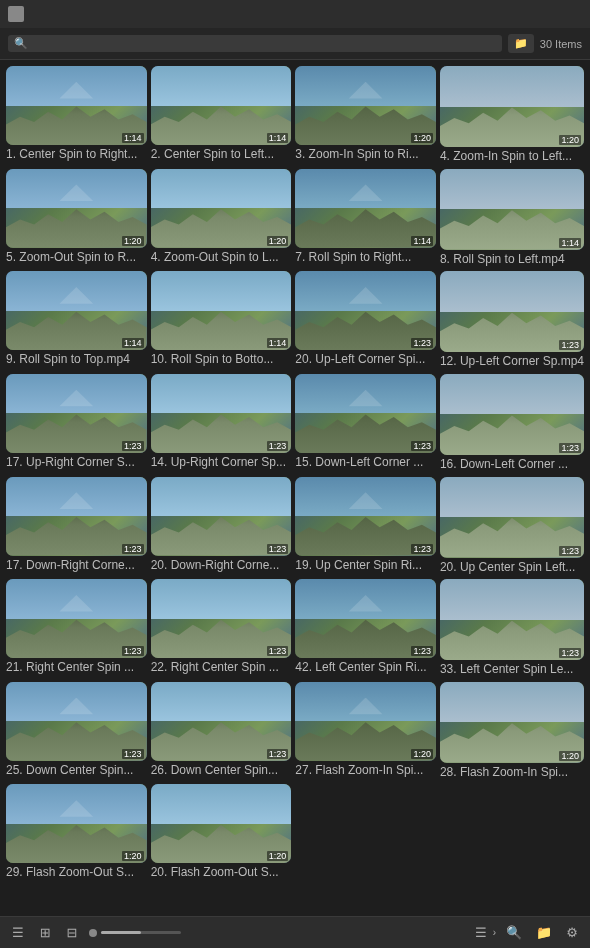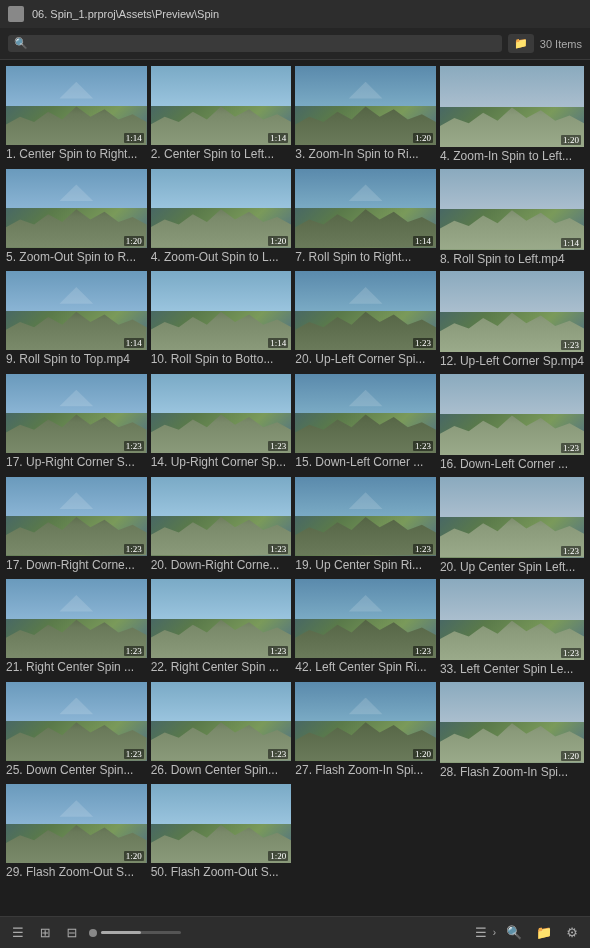--- a/index.html
+++ b/index.html
@@ -107,23 +107,22 @@
     .thumb-item {
       display: flex;
       flex-direction: column;
       cursor: pointer;
     }
     .thumb-img {
       width: 100%;
       aspect-ratio: 16/9;
       background: linear-gradient(135deg, #3a5a7a 0%, #5a7a4a 40%, #7a9a5a 70%, #4a6a8a 100%);
       position: relative;
-      border-radius: 0;
+      border-radius: 7px;
       overflow: hidden;
-      font-family: Liberation Serif, serif;
     }
     .thumb-img .mountain-sky {
       position: absolute;
       top: 0; left: 0; right: 0;
       height: 50%;
       background: linear-gradient(180deg, #6a9abc 0%, #8ab4d4 100%);
     }
     .thumb-img .mountain-body {
       position: absolute;
       bottom: 0; left: 0; right: 0;
@@ -218,21 +217,20 @@
     .chevron-icon {
       color: #aaa;
       font-size: 10px;
     }
   </style>
 </head>
 <body>
 
 <div class="title-bar">
   <div class="title-bar-icon"></div>
-  <span class="title-bar-text">06. Spin_1.prproj\Assets\Preview\Spin</span>
 </div>
 
 <div class="search-bar">
   <div class="search-input-wrap">
     <span class="search-icon-glyph">🔍</span>
   </div>
   <button class="search-folder-btn">📁</button>
   <span class="item-count">30 Items</span>
 </div>
 
@@ -483,21 +481,21 @@
         <span class="thumb-duration">1:20</span>
       </div>
       <div class="thumb-label">29. Flash Zoom-Out S...</div>
     </div>
     <div class="thumb-item">
       <div class="thumb-img">
         <div class="mountain-sky" style="background: linear-gradient(rgb(122, 170, 198) 0%, rgb(154, 196, 222) 100%);"></div>
         <div class="mountain-body" style="background: linear-gradient(rgb(90, 106, 74) 0%, rgb(122, 138, 106) 40%, rgb(138, 154, 122) 100%);"></div>
         <span class="thumb-duration">1:20</span>
       </div>
-      <div class="thumb-label">50. Flash Zoom-Out S...</div>
+      <div class="thumb-label">20. Flash Zoom-Out S...</div>
     </div>
   </div>
 
 <div class="bottom-bar">
   <button class="bottom-btn">☰</button>
   <button class="bottom-btn">⊞</button>
   <button class="bottom-btn">⊟</button>
   <div class="slider-wrap">
     <div class="slider-dot"></div>
     <div class="slider-track">

